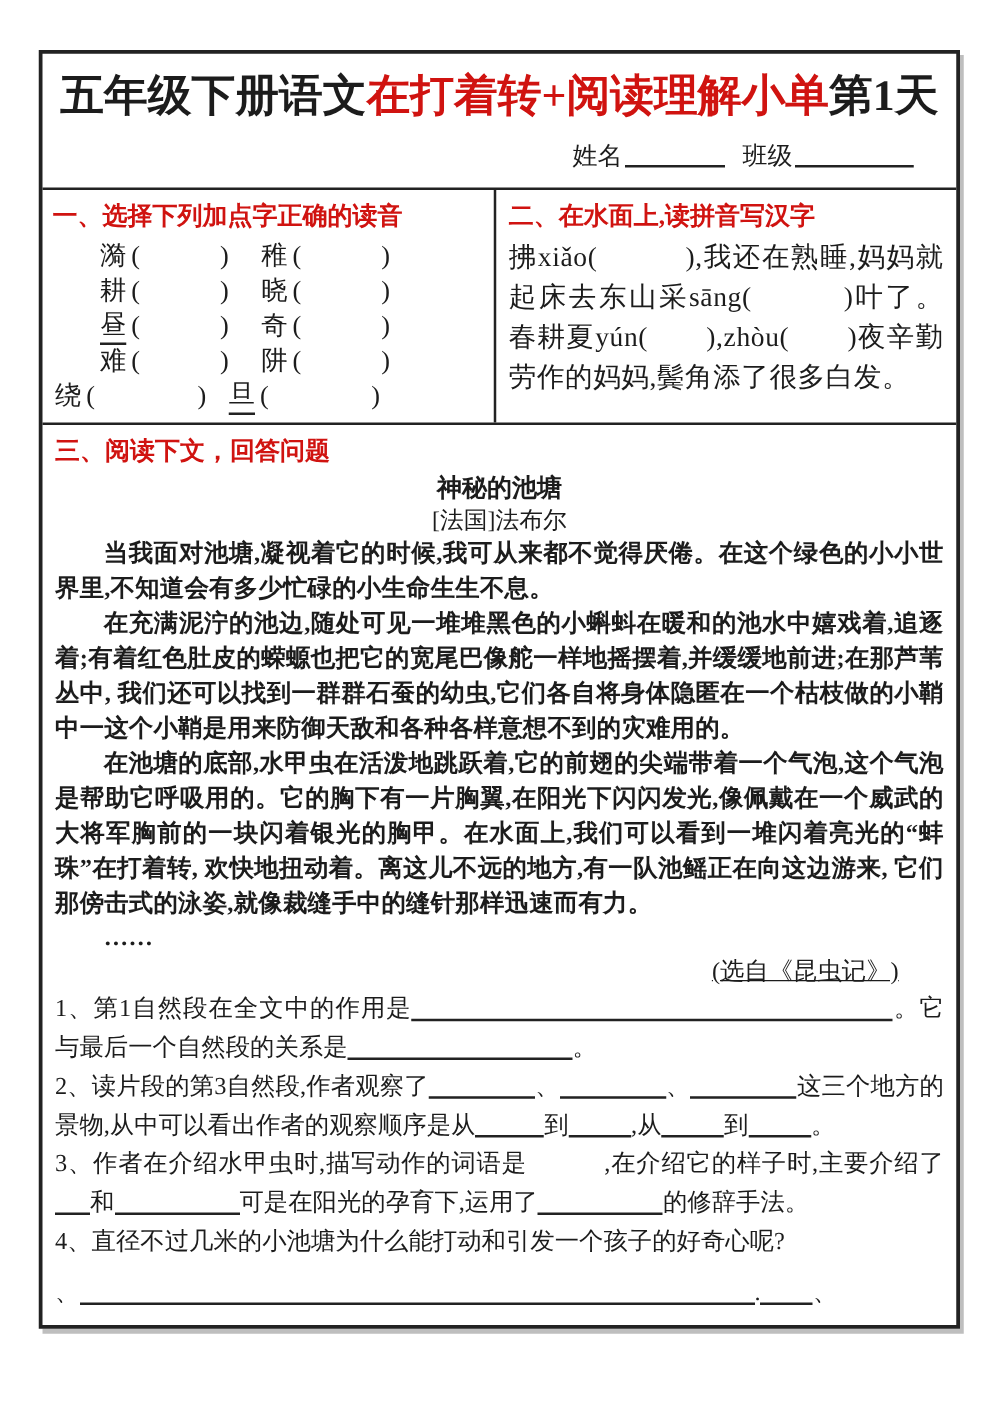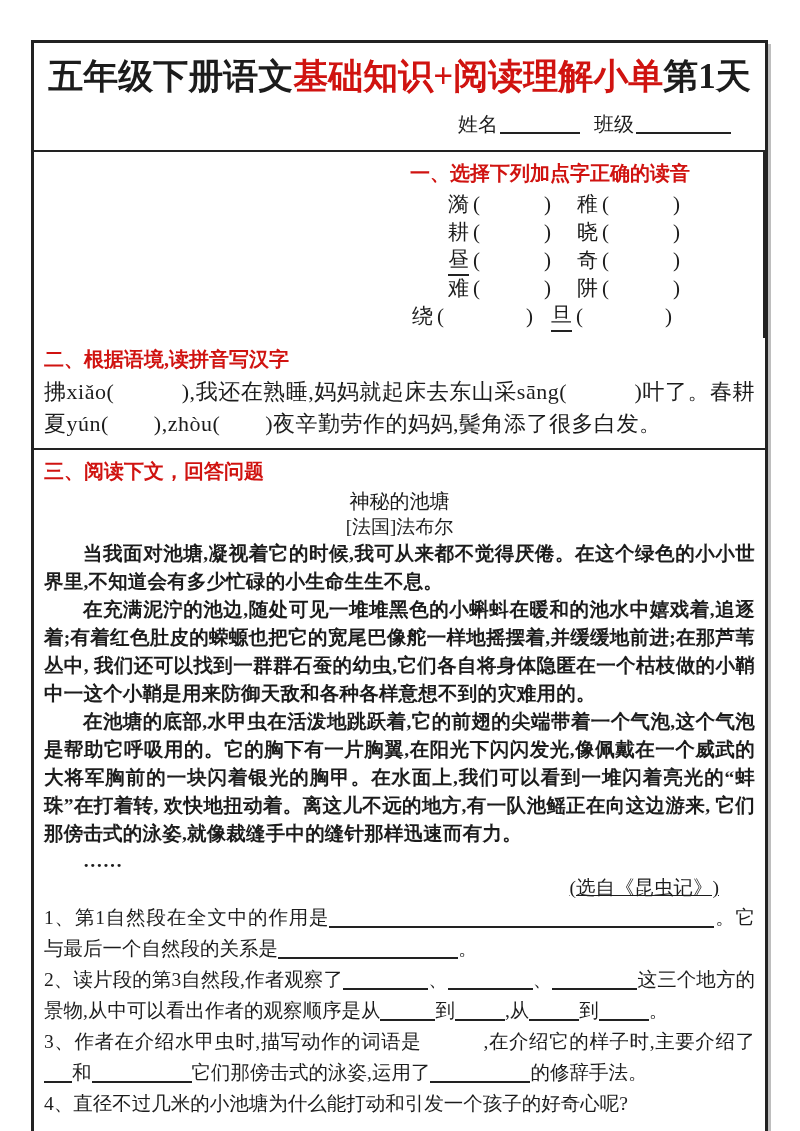--- a/index.html
+++ b/index.html
@@ -15,53 +15,53 @@
   }
   .red{color:#d01310;}
   
   .title-row{border-bottom:2px solid #222;padding:8px 8px 4px;}
   h1{margin:4px 0 0;text-align:center;font-weight:bold;font-size:35px;line-height:44px;letter-spacing:0;}
   .name-line{text-align:right;font-size:20px;padding:12px 26px 8px 0;}
   .nblank{display:inline-block;border-bottom:2px solid #222;height:1em;vertical-align:-3px;}
   .w80{width:80px;margin:0 14px 0 2px;}
   .w95{width:95px;margin-left:2px;}
   
-  .two-col{display:flex;border-bottom:2px solid #222;align-items:flex-end;flex-direction:column;}
+  .two-col{display:flex;border-bottom:2px solid #222;align-items:flex-start;}
   .col-left{width:363px;border-right:2px solid #222;padding:6px 4px 8px 8px;box-sizing:border-box;}
   .col-right{flex:1;padding:6px 10px 8px 10px;box-sizing:border-box;}
   h2{font-size:20px;font-weight:bold;margin:2px 0 4px;line-height:26px;}
   .char-row{padding-left:38px;height:28px;display:flex;align-items:center;font-size:21px;}
   .char-row .pgap{display:inline-block;width:64px;height:1em;}
   .char-row .colgap{display:inline-block;width:26px;height:1em;}
   .char-row.outdent{padding-left:2px;}
   .char-row.outdent .pgap{width:82px;}
   .char-row.outdent .colgap{width:18px;}
   .cchar{margin-right:4px;}
   .u{border-bottom:2px solid #222;padding-bottom:1px;}
   .s2-body{font-size:22px;line-height:32px;text-align:justify;letter-spacing:.5px;}
   
   .section3{padding:6px 10px 10px;}
   .center{text-align:center;}
-  .passage-title{font-size:20px;font-weight:normal;line-height:26px;margin-top:2px;}
+  .passage-title{font-size:20px;font-weight:bold;line-height:26px;margin-top:2px;}
   .author{font-size:19px;line-height:26px;}
   .para{margin:0;font-size:19.5px;line-height:28px;text-align:justify;text-indent:2em;letter-spacing:.2px;font-weight:bold;}
   .ellipsis-line{line-height:26px;}
   .source{text-align:right;font-size:19.5px;line-height:28px;padding-right:36px;text-decoration:underline;}
   .question{font-size:19.5px;line-height:31px;text-align:justify;}
   .blank{display:inline-block;border-bottom:2px solid #222;height:1em;vertical-align:-4px;}
   .qgap{display:inline-block;height:1em;}
   .answer-line{margin-top:10px;}
 </style>
 </head>
 <body>
 
 <div class="sheet">
 
   <div class="title-row">
-    <h1><span>五年级下册语文</span><span class="red">基础知识+阅读理解小单</span><span>第1天</span></h1>
+    <h1><span>五年级下册语文</span><span class="red">在打着转+阅读理解小单</span><span>第1天</span></h1>
     <div class="name-line">
       <span>姓名</span><span class="nblank w80"></span><span>班级</span><span class="nblank w95"></span>
     </div>
   </div>
 
   <div class="two-col">
     <div class="col-left">
       <h2 class="red">一、选择下列加点字正确的读音</h2>
       <div id="s1-rows">
           <div class="char-row">
@@ -115,36 +115,36 @@
             <span>)</span>
             <span class="colgap"></span>
             <span class="cchar u">旦</span>
             <span>(</span>
             <span class="pgap"></span>
             <span>)</span>
           </div>
         </div>
     </div>
     <div class="col-right">
-      <h2 class="red">二、根据语境,读拼音写汉字</h2>
+      <h2 class="red">二、在水面上,读拼音写汉字</h2>
       <div class="s2-body">拂xiǎo(　　　),我还在熟睡,妈妈就起床去东山采sāng(　　　)叶了。春耕夏yún(　　),zhòu(　　)夜辛勤劳作的妈妈,鬓角添了很多白发。</div>
     </div>
   </div>
 
   <div class="section3">
     <h2 class="red">三、阅读下文，回答问题</h2>
     <div class="center passage-title">神秘的池塘</div>
     <div class="center author">[法国]法布尔</div>
     <p class="para">当我面对池塘,凝视着它的时候,我可从来都不觉得厌倦。在这个绿色的小小世界里,不知道会有多少忙碌的小生命生生不息。</p>
     <p class="para">在充满泥泞的池边,随处可见一堆堆黑色的小蝌蚪在暖和的池水中嬉戏着,追逐着;有着红色肚皮的蝾螈也把它的宽尾巴像舵一样地摇摆着,并缓缓地前进;在那芦苇丛中, 我们还可以找到一群群石蚕的幼虫,它们各自将身体隐匿在一个枯枝做的小鞘中一这个小鞘是用来防御天敌和各种各样意想不到的灾难用的。</p>
     <p class="para">在池塘的底部,水甲虫在活泼地跳跃着,它的前翅的尖端带着一个气泡,这个气泡是帮助它呼吸用的。它的胸下有一片胸翼,在阳光下闪闪发光,像佩戴在一个威武的大将军胸前的一块闪着银光的胸甲。在水面上,我们可以看到一堆闪着亮光的“蚌珠”在打着转, 欢快地扭动着。离这儿不远的地方,有一队池鳐正在向这边游来, 它们那傍击式的泳姿,就像裁缝手中的缝针那样迅速而有力。</p>
     <p class="para ellipsis-line">……</p>
     <div class="source">(选自《昆虫记》)</div>
     <div id="questions">
         <div class="question"><span>1、第1自然段在全文中的作用是</span><span class="blank" style="width: 385px;"></span><span>。它与最后一个自然段的关系是</span><span class="blank" style="width: 180px;"></span><span>。</span></div>
         <div class="question"><span>2、读片段的第3自然段,作者观察了</span><span class="blank" style="width: 85px;"></span><span>、</span><span class="blank" style="width: 85px;"></span><span>、</span><span class="blank" style="width: 85px;"></span><span>这三个地方的景物,从中可以看出作者的观察顺序是从</span><span class="blank" style="width: 55px;"></span><span>到</span><span class="blank" style="width: 50px;"></span><span>,从</span><span class="blank" style="width: 50px;"></span><span>到</span><span class="blank" style="width: 50px;"></span><span>。</span></div>
-        <div class="question"><span>3、作者在介绍水甲虫时,描写动作的词语是</span><span class="qgap" style="width: 62px;"></span><span>,在介绍它的样子时,主要介绍了</span><span class="blank" style="width: 28px;"></span><span>和</span><span class="blank" style="width: 100px;"></span><span>它们那傍击式的泳姿,运用了</span><span class="blank" style="width: 100px;"></span><span>的修辞手法。</span></div>
+        <div class="question"><span>3、作者在介绍水甲虫时,描写动作的词语是</span><span class="qgap" style="width: 62px;"></span><span>,在介绍它的样子时,主要介绍了</span><span class="blank" style="width: 28px;"></span><span>和</span><span class="blank" style="width: 100px;"></span><span>可是在阳光的孕育下,运用了</span><span class="blank" style="width: 100px;"></span><span>的修辞手法。</span></div>
         <div class="question"><span>4、直径不过几米的小池塘为什么能打动和引发一个孩子的好奇心呢?</span></div>
         <div class="question answer-line"><span>、</span><span class="blank" style="width: 540px;"></span><span>.</span><span class="blank" style="width: 42px;"></span><span>、</span></div>
       </div>
   </div>
 
 </div>
 
 </body></html>

